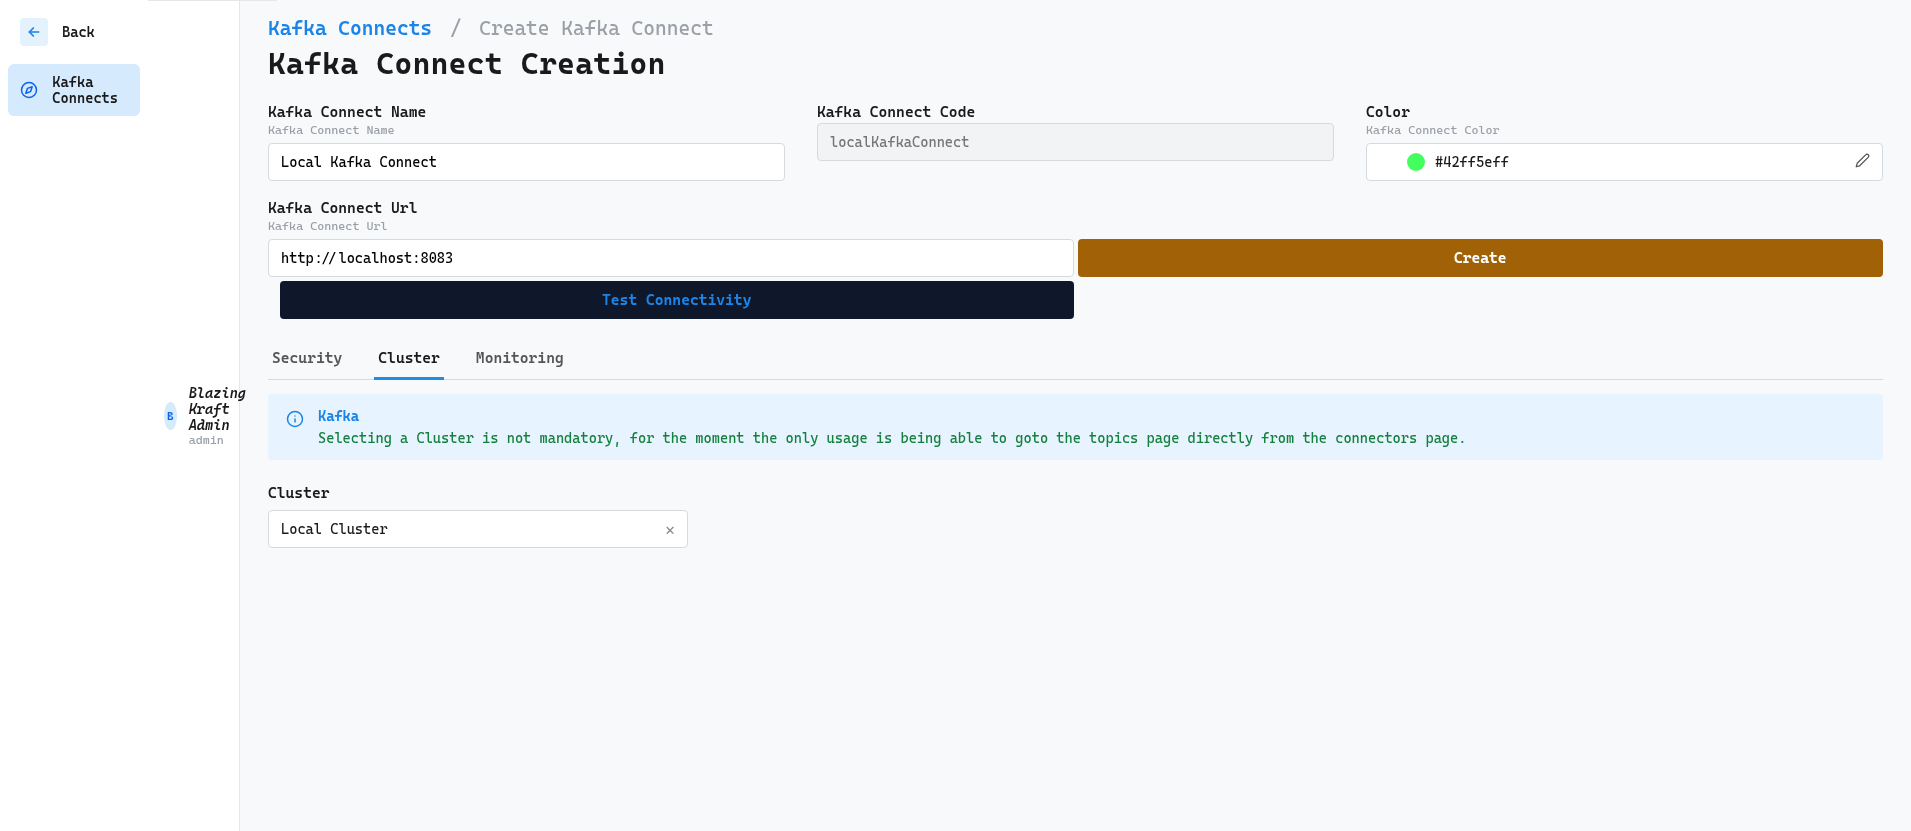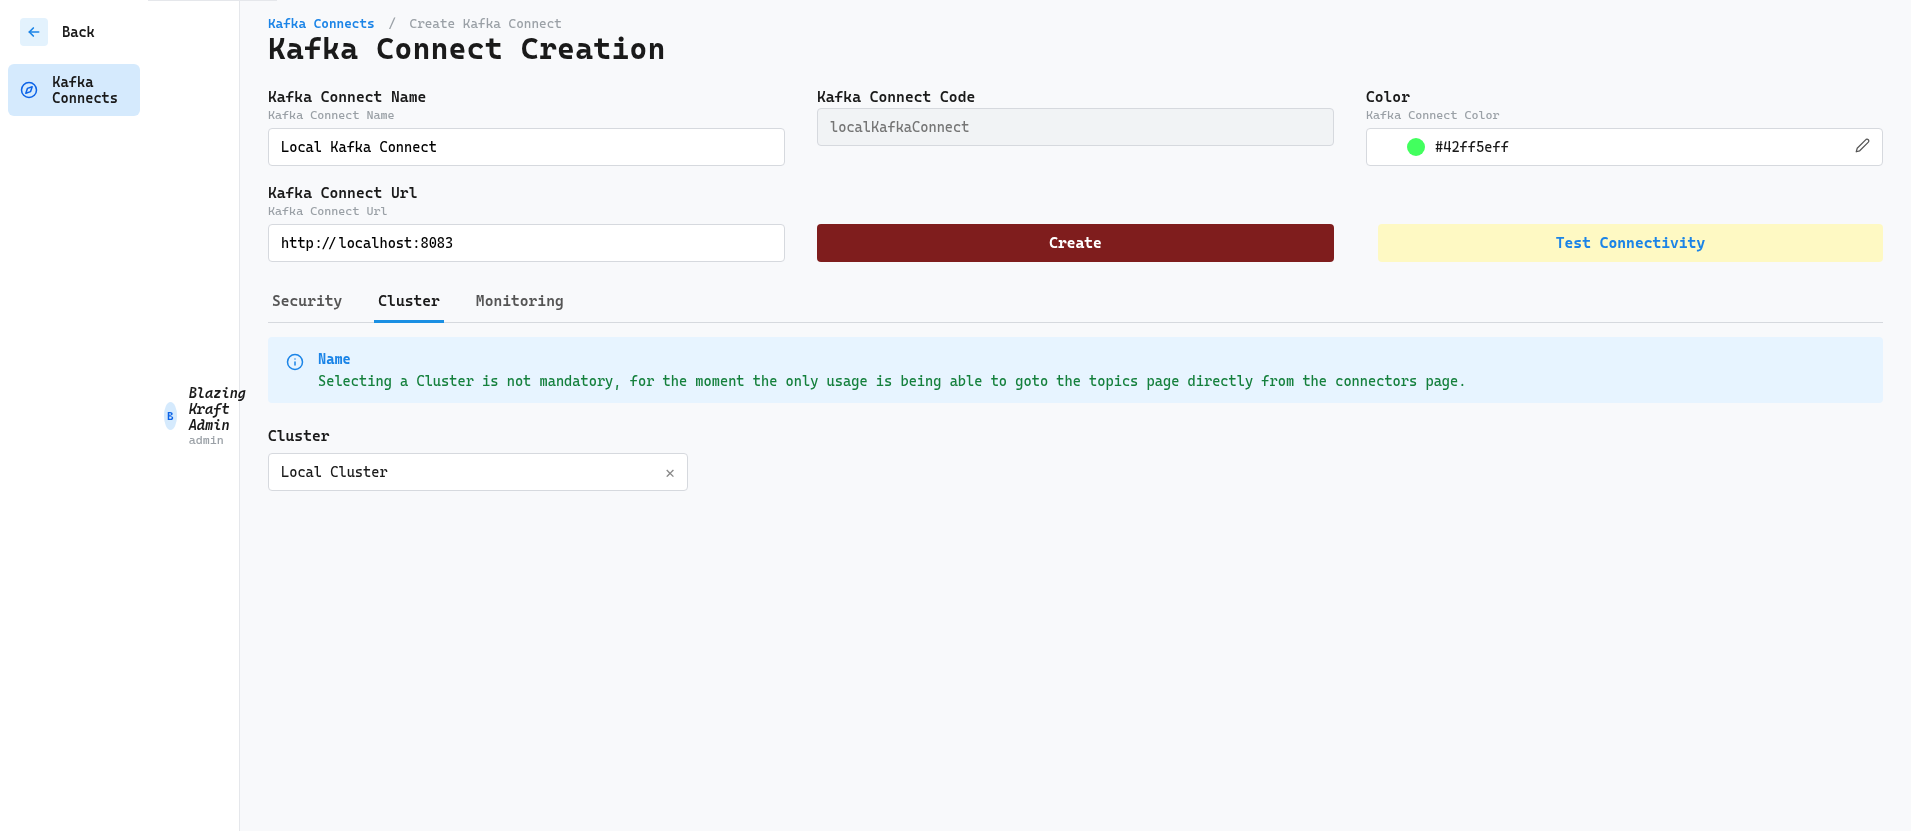--- a/index.html
+++ b/index.html
@@ -79,22 +79,22 @@
 .user-meta .user-role {
   font-size: 12px;
   color: #9aa0a6;
 }
 .main {
   flex: 1;
   padding: 16px 28px;
   overflow-y: auto;
 }
 .breadcrumb {
-  font-size: 13px;
-  margin-bottom: 0;
+  font-size: 20px;
+  margin-bottom: 6px;
 }
 .breadcrumb .bc-link { color: #1b84e7; font-weight: 600; }
 .breadcrumb .bc-sep { color: #9aa0a6; margin: 0 6px; }
 .breadcrumb .bc-current { color: #9aa0a6; }
 .page-title {
   font-size: 30px;
   font-weight: 800;
   margin-bottom: 22px;
   letter-spacing: 0.5px;
 }
@@ -125,39 +125,39 @@
   font-size: 14px;
   display: flex;
   align-items: center;
 }
 .text-input[disabled] {
   background: #f1f3f5;
   color: #9aa0a6;
 }
 .row2 {
   display: grid;
-  grid-template-columns: 1fr 1fr 1fr;
-  gap: 32px;
+  grid-template-columns: 1fr 1fr;
+  gap: 4px;
   align-items: end;
   margin-bottom: 20px;
 }
 .btn {
   height: 38px;
   border: none;
   border-radius: 4px;
   font-family: inherit;
   font-size: 15px;
   font-weight: 700;
   cursor: pointer;
   display: flex;
   align-items: center;
   justify-content: center;
 }
-.btn-primary { background: #7f1d1d; color: #fff; }
-.btn-secondary { background: #fef9c3; color: #1b84e7; margin-left: 12px; }
+.btn-primary { background: #a16207; color: #fff; }
+.btn-secondary { background: #0f172a; color: #1b84e7; margin-left: 12px; }
 .color-input {
   justify-content: space-between;
   gap: 10px;
   padding-left: 40px;
 }
 .color-left { display: flex; align-items: center; gap: 10px; }
 .color-swatch {
   width: 18px; height: 18px; border-radius: 50%;
   background: #42ff5e;
 }
@@ -288,21 +288,21 @@
 
   <div class="info-box">
     <span class="info-icon">
       <svg width="18" height="18" viewBox="0 0 24 24" fill="none" stroke="currentColor" stroke-width="2" stroke-linecap="round" stroke-linejoin="round">
           <circle cx="12" cy="12" r="10"></circle>
           <line x1="12" y1="8" x2="12" y2="8"></line>
           <line x1="12" y1="12" x2="12" y2="16"></line>
         </svg>
     </span>
     <div>
-      <div class="info-title">Name</div>
+      <div class="info-title">Kafka</div>
       <div class="info-body">Selecting a Cluster is not mandatory, for the moment the only usage is being able to goto the topics page directly from the connectors page.</div>
     </div>
   </div>
 
   <div class="cluster-field">
     <div class="field-label">Cluster</div>
     <div style="height:6px"></div>
     <div class="select-input">
       <span>Local Cluster</span>
       <span class="clear-icon">✕</span>

